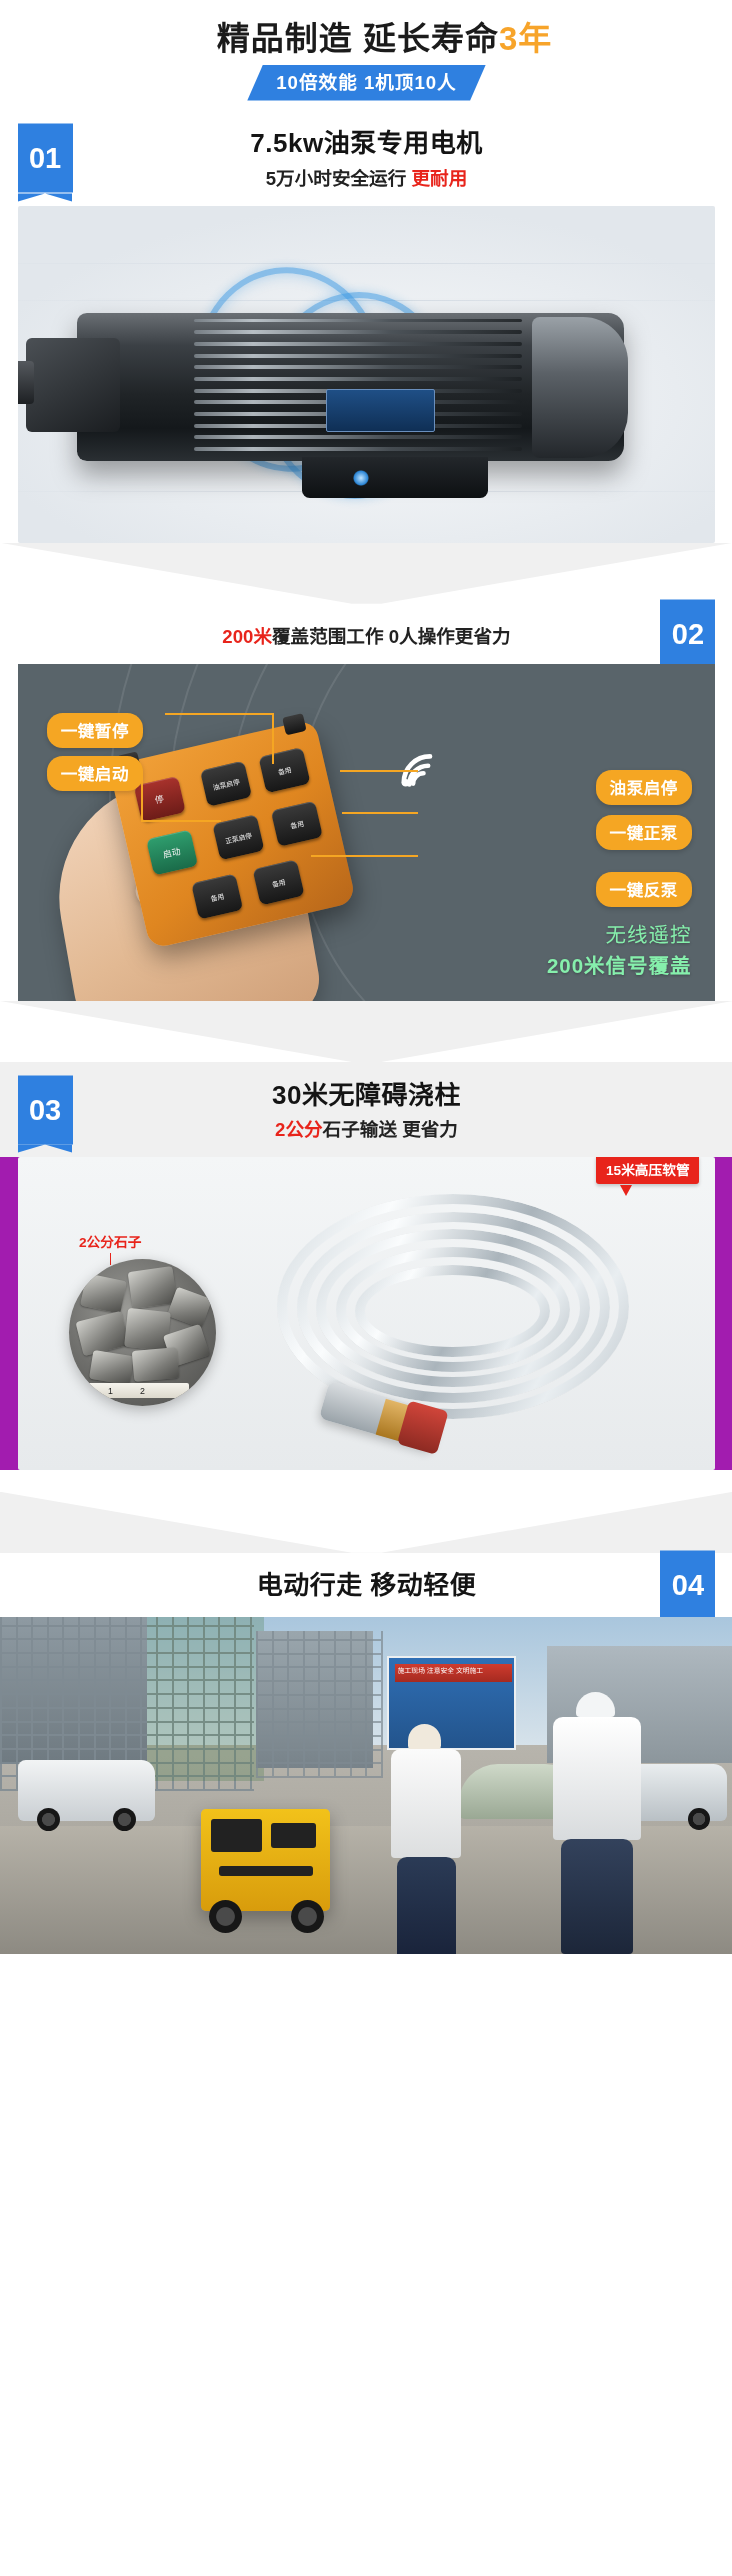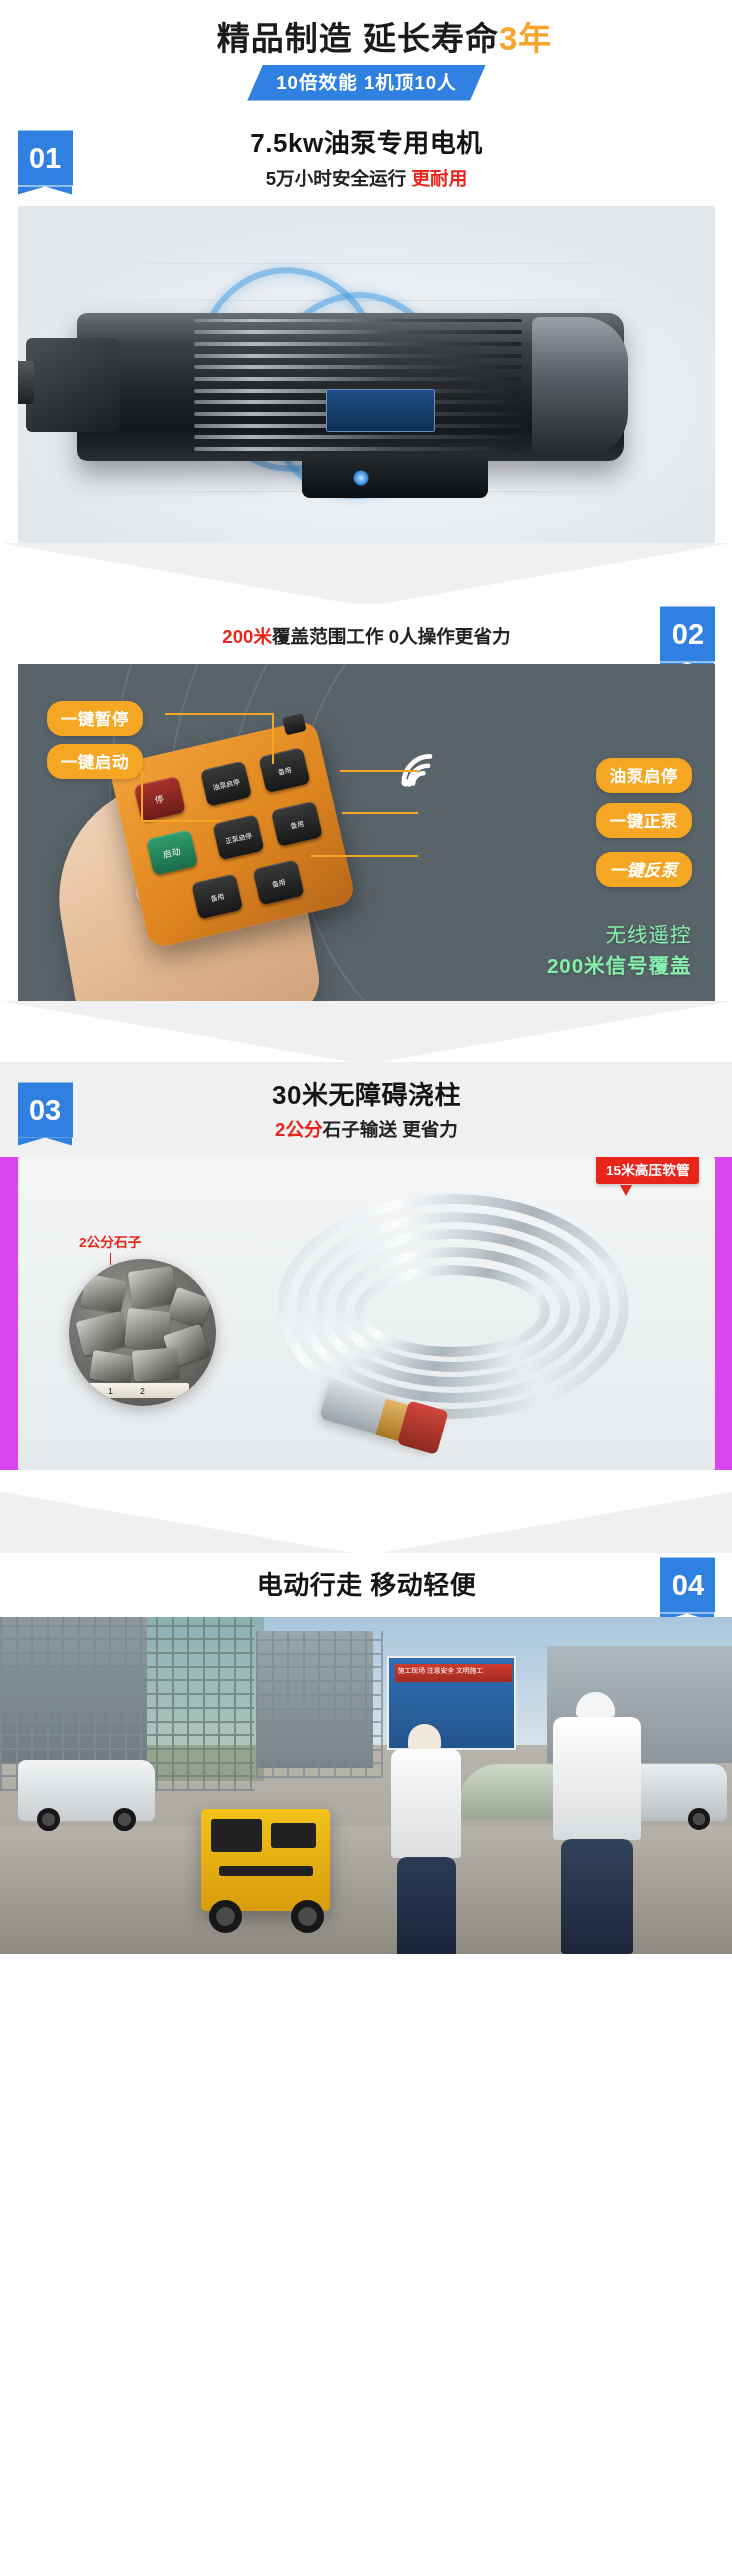--- a/index.html
+++ b/index.html
@@ -29,21 +29,21 @@
 
   
   .section { position:relative; }
   .sec-head { position:relative; padding:15.6px 0 13.7px; }
   .sec-head.gray { background:#f0f0f0; }
   .titles { text-align:center; }
   .t1 { font-size:26px; font-weight:bold; color:#141414; line-height:1.35; letter-spacing:0.5px; }
   .t2 { font-size:18.6px; font-weight:bold; color:#222; margin-top:4.9px; line-height:1.4; }
   .t2 .red { color:#e8241b; }
   .badge {
-    position:absolute; width:55px; height:55px; background:#2f80e0;
+    position:absolute; width:55px; height:69px; background:#2f80e0;
     color:#fff; font-size:29px; font-weight:bold;
     display:flex; align-items:center; justify-content:center;
     letter-spacing:0px;
   }
   .badge.left { left:17.6px; top:50%; transform:translateY(-50%); }
   .badge.right { right:17.6px; top:50%; transform:translateY(-50%); }
   .badge::after{
     content:""; position:absolute; bottom:-8.8px; left:0;
     border-left:27px solid #2f80e0; border-right:27px solid #2f80e0;
     border-bottom:8.8px solid transparent;
@@ -136,21 +136,21 @@
     color:#f2f2f2; font-size:8.8px; display:flex; align-items:center; justify-content:center; }
   .rk.red{ background:linear-gradient(180deg,#a8322c,#6d1c18); }
   .rk.green{ background:linear-gradient(180deg,#2f9e6e,#1a6b49); }
   .screw{ position:absolute; width:21.5px; height:17.6px; border-radius:3.9px;
     background:linear-gradient(180deg,#3b3b3b,#151515); }
   .wifi-ico{ position:absolute; right:270px; top:86px; width:45px; height:39px; }
 
   .tag {
     position:absolute; background:#f5a623; color:#fff; font-weight:bold;
     font-size:16.6px; padding:4.9px 13.7px 5.9px; border-radius:15.6px; white-space:nowrap;
-    box-shadow:0 2px 4.9px rgba(0,0,0,.18); letter-spacing:0.5px;
+    box-shadow:0 2px 4.9px rgba(0,0,0,.18); letter-spacing:0.5px;margin-top:12px;
   }
   .lead { position:absolute; background:transparent; border-color:#f5a623; }
   .lead.h { height:2px; background:#f5a623; }
   .lead.v { width:2px; background:#f5a623; }
 
   .rc-caption{
     position:absolute; right:23.4px; bottom:19.5px; text-align:right; color:#86efac;
     font-size:20.5px; line-height:1.5; font-weight:bold; letter-spacing:1px;
     text-shadow:0 1px 2.9px rgba(0,0,0,.3);
   }
@@ -329,35 +329,35 @@
       <div class="tag" style="left:29px; top:80px;">一键启动</div>
       <div class="lead v" style="left:123px; top:107px; height:51px;"></div>
       <div class="lead h" style="left:123px; top:156px; width:80px;"></div>
 
       <div class="tag" style="right:23.4px; top:94px;">油泵启停</div>
       <div class="lead h" style="left:322px; top:106px; width:78px;"></div>
 
       <div class="tag" style="right:23.4px; top:139px;">一键正泵</div>
       <div class="lead h" style="left:324px; top:148px; width:76px;"></div>
 
-      <div class="tag" style="right:23.4px; top:188px;font-style:italic;">一键反泵</div>
+      <div class="tag" style="right:23.4px; top:196px;">一键反泵</div>
       <div class="lead h" style="left:293px; top:191px; width:107px;"></div>
 
       <div class="rc-caption">
         <div class="l1">无线遥控</div>
         <div>200米信号覆盖</div>
       </div>
     </div>
   </div>
 
   <div class="chev">
       <div class="fill"></div>
     </div>
 
-  <div class="section" style="background:#d946ef;">
+  <div class="section" style="background:#a21caf;">
     <div class="sec-head gray">
       <div class="badge left">03</div>
       <div class="titles">
         <div class="t1">30米无障碍浇柱</div>
         <div class="t2">
           <span class="red">2公分</span><span>石子输送 更省力</span>
         </div>
       </div>
     </div>
 

